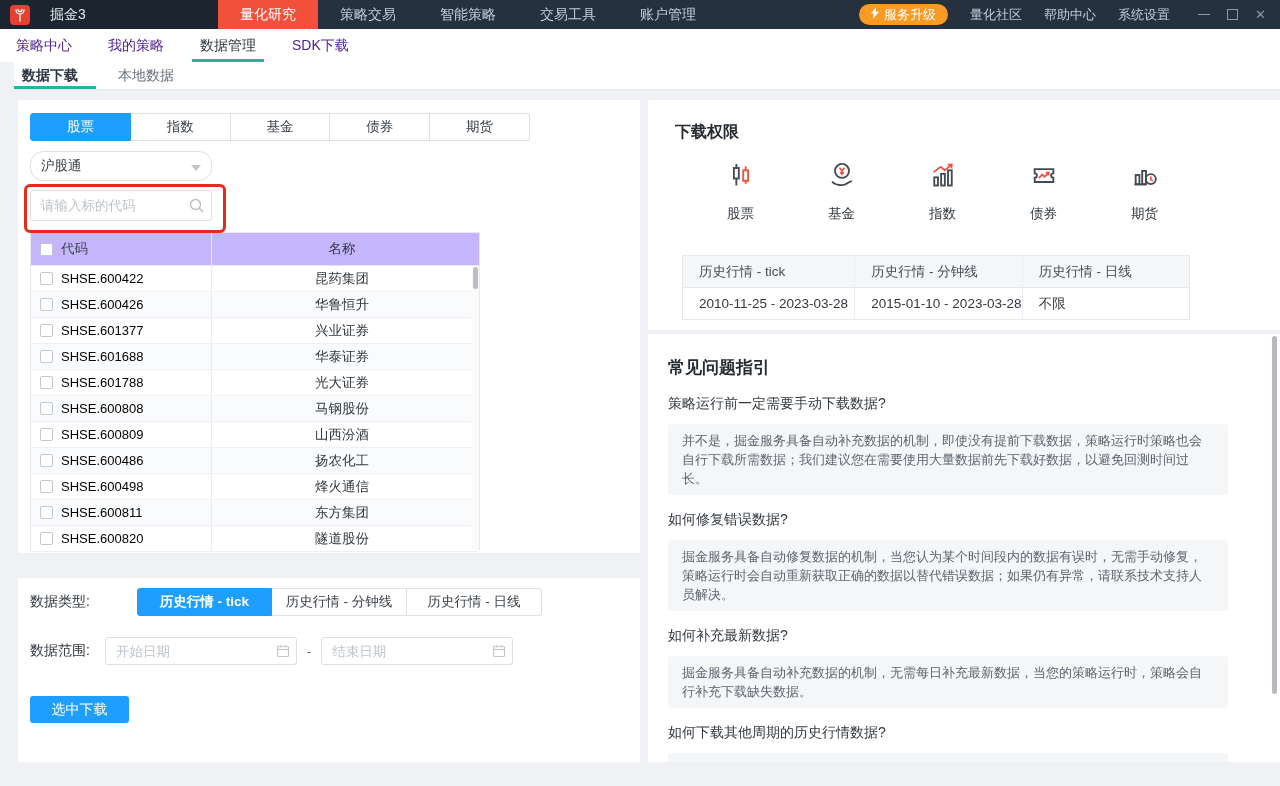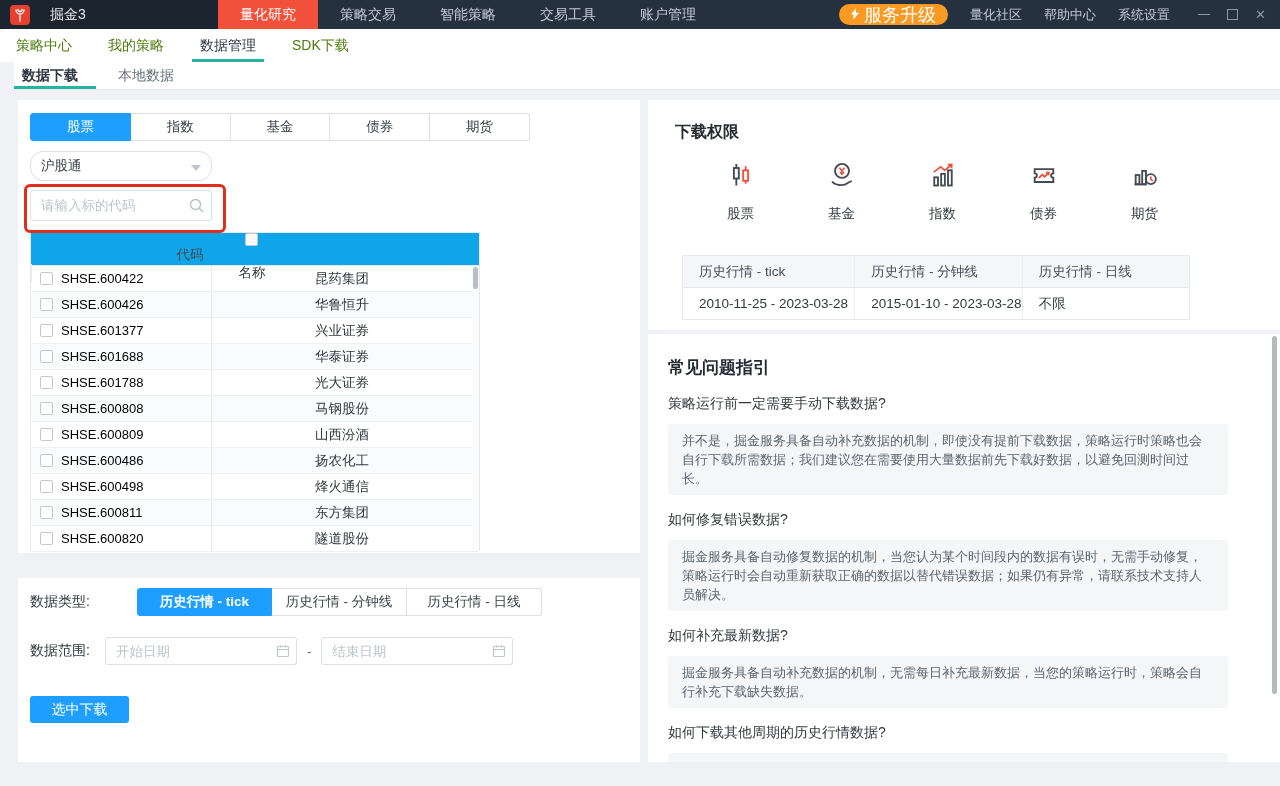--- a/index.html
+++ b/index.html
@@ -7,31 +7,31 @@
        font-family:"Liberation Sans","DejaVu Sans",sans-serif;-webkit-font-smoothing:antialiased;}
   
   .titlebar{position:absolute;left:0;top:0;width:1280px;height:29px;background:#26313f;display:flex;align-items:stretch;}
   .brand{width:218px;background:#1b242f;display:flex;align-items:center;gap:20px;padding-left:10px;box-sizing:border-box;}
   .logo{width:20px;height:20px;border-radius:4px;background:#e6402e;display:flex;align-items:center;justify-content:center;}
   .app-name{color:#e3e8ee;font-size:14px;}
   .tb-menu{display:flex;align-items:stretch;}
   .tb-menu-item{width:100px;display:flex;align-items:center;justify-content:center;font-size:14px;color:#c3ccd6;cursor:default;}
   .tb-menu-item.active{background:#f2503a;color:#fff;}
   .tb-right{margin-left:auto;display:flex;align-items:center;gap:22px;padding-right:14px;}
-  .upgrade-btn{height:21px;padding:0 12px;border-radius:11px;background:#fa9a23;color:#fff;font-size:18px;
+  .upgrade-btn{height:21px;padding:0 12px;border-radius:11px;background:#fa9a23;color:#fff;font-size:13px;
                display:flex;align-items:center;gap:5px;justify-content:flex-end;}
   .tb-links{display:flex;align-items:center;gap:22px;}
   .tb-link{font-size:13px;color:#c3ccd6;}
   .win-controls{display:flex;align-items:center;gap:17px;margin-left:6px;}
   .win-min{width:12px;height:1px;background:#8b98a6;}
   .win-max{width:9px;height:9px;border:1px solid #8b98a6;}
   .win-close{color:#8b98a6;font-size:13px;line-height:1;}
   
   .nav2{position:absolute;left:0;top:29px;width:1280px;height:33px;background:#fff;display:flex;align-items:stretch;}
-  .nav2-item{margin-left:20px;padding:0 8px;display:flex;align-items:center;font-size:14px;color:#4d7c0f;box-sizing:border-box;border-bottom:3px solid transparent;padding-top:3px;}
+  .nav2-item{margin-left:20px;padding:0 8px;display:flex;align-items:center;font-size:14px;color:#4c1d95;box-sizing:border-box;border-bottom:3px solid transparent;padding-top:3px;}
   .nav2-item:first-child{margin-left:8px;}
   .nav2-item.active{color:#2d3640;border-bottom-color:#29b1a2;}
   
   .nav3{position:absolute;left:0;top:62px;width:1280px;height:28px;background:#fff;border-bottom:1px solid #e8ebee;display:flex;align-items:stretch;box-sizing:border-box;}
   .nav3-strip{position:absolute;left:0;top:0;width:14px;height:28px;background:#eff1f4;}
   .nav3-item{margin-left:4px;padding:0 18px;display:flex;align-items:center;font-size:14px;color:#66707a;border-bottom:3px solid transparent;padding-top:3px;box-sizing:border-box;}
   .nav3-item:first-child{margin-left:18px;}
   .nav3-item.active{color:#2d3640;font-weight:bold;border-bottom-color:#29b1a2;}
   
   .card{position:absolute;background:#fff;}
@@ -48,21 +48,21 @@
   
   .market-select{position:absolute;left:12px;top:51px;width:182px;height:30px;border:1px solid #dcdfe3;border-radius:13px;box-sizing:border-box;display:flex;align-items:center;font-size:13.5px;color:#3a4148;padding:0 10px;background:#fff;}
   .market-select .caret{margin-left:auto;}
   .search-wrap{position:absolute;left:12px;top:90px;width:182px;height:31px;}
   .search-wrap input{width:100%;height:100%;box-sizing:border-box;border:1px solid #dcdfe3;border-radius:3px;padding:0 28px 0 10px;font-size:13.5px;color:#3a4148;outline:none;font-family:Liberation Sans, sans-serif;}
   .search-wrap input::placeholder{color:#bfc5cc;}
   .search-wrap .s-icon{position:absolute;right:8px;top:8px;}
   .annotation-box{position:absolute;left:6px;top:84px;width:196px;height:43px;border:3px solid #e12e1c;border-radius:6px;z-index:5;pointer-events:none;}
   
   .stock-table{position:absolute;left:12px;top:132px;width:450px;height:319px;border:1px solid #e6e9ec;box-sizing:border-box;}
-  .thead{display:flex;align-items:center;height:33px;background:#0ea5e9;border-bottom:1px solid #e4e7ea;padding-right:7px;box-sizing:border-box;flex-direction:column;}
+  .thead{display:flex;align-items:center;height:33px;background:#c4b5fd;border-bottom:1px solid #e4e7ea;padding-right:7px;box-sizing:border-box;}
   .trow{display:flex;align-items:center;height:26px;border-bottom:1px solid #eef0f3;padding-right:7px;box-sizing:border-box;background:#fff;}
   .trow:nth-child(even){background:#fafbfd;}
   .c-check{width:30px;display:flex;justify-content:center;align-items:center;}
   .cb{width:13px;height:13px;border:1px solid #c4c8cd;border-radius:2px;background:#fff;box-sizing:border-box;}
   .c-code{width:150px;font-size:13px;color:#000000;}
   .c-name{flex:1;text-align:center;font-size:13.5px;color:#33393f;border-left:1px solid #e9ecef;align-self:stretch;display:flex;align-items:center;justify-content:center;}
   .thead .c-code{font-size:13.5px;color:#40474f;}
   .t-scroll{position:absolute;right:0;top:33px;bottom:0;width:7px;background:#fafafa;}
   .t-thumb{position:absolute;left:1px;top:1px;width:5px;height:22px;border-radius:3px;background:#b9bec4;}
   

